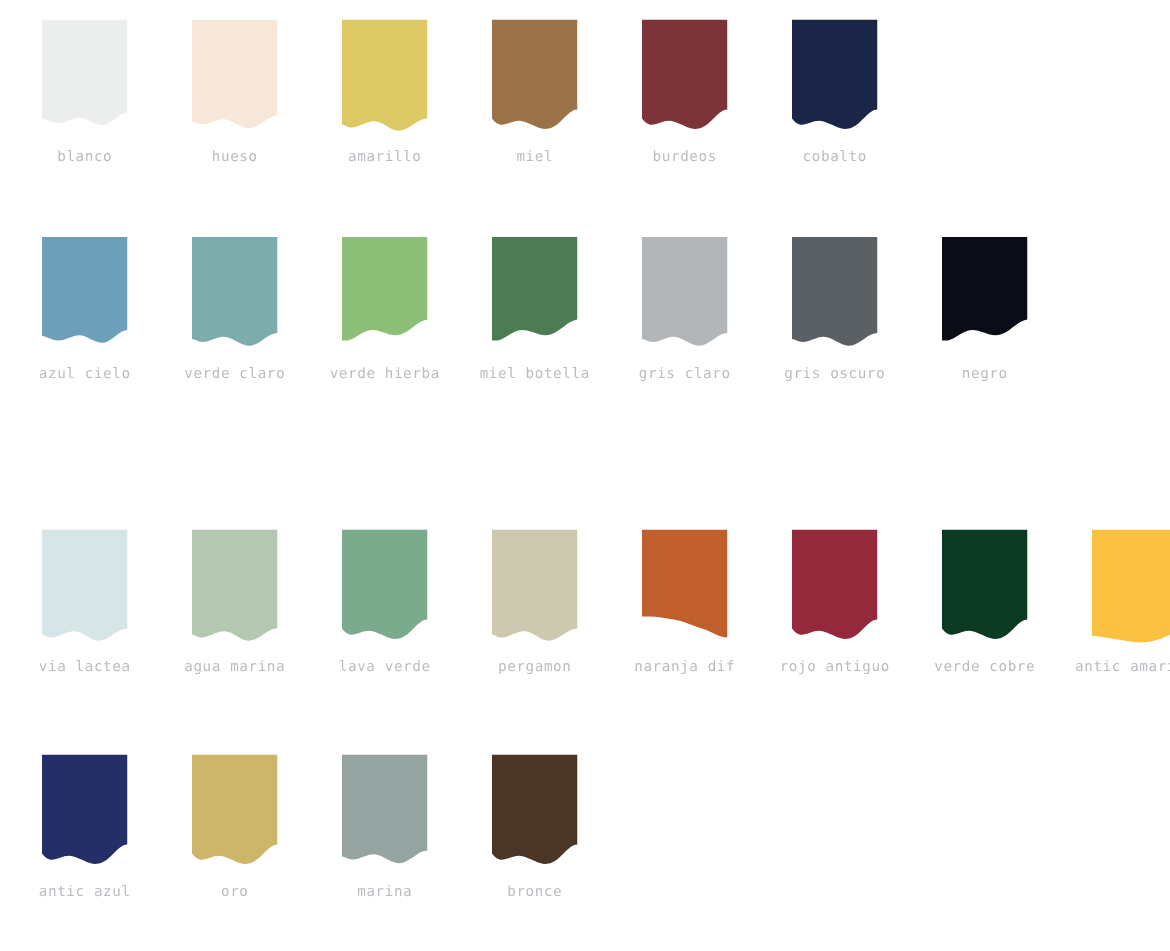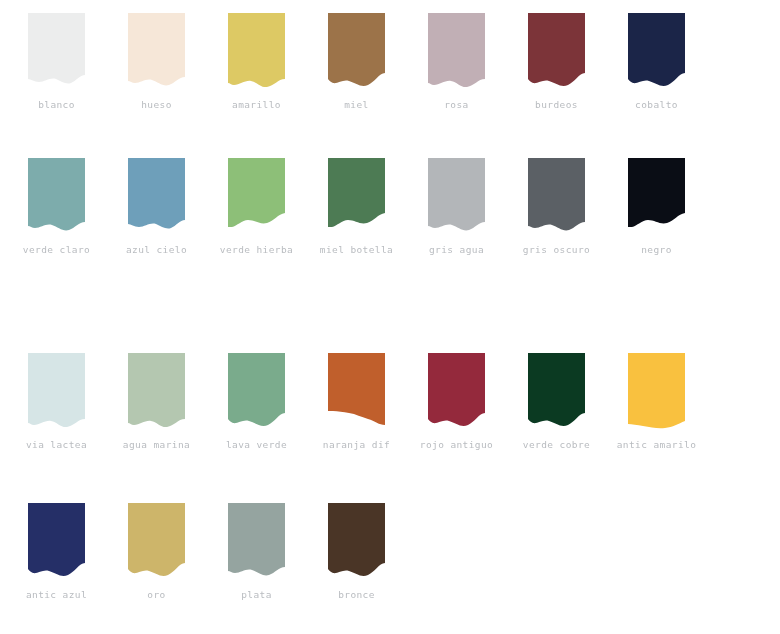--- a/index.html
+++ b/index.html
@@ -104,82 +104,74 @@
         <div class="swatch-chip">
           <svg viewBox="0 0 57 80" width="57" height="80">
             <path d="M0,0 L57,0 L57,60 C51,60 47,69 40,72 C33,75 28,70 21,68 C15,66 10,71 5,70 C2,69 1,67 0,66 Z" fill="#9c7349"></path>
           </svg>
         </div>
         <div class="swatch-label">miel</div>
       </div>
       <div class="swatch-cell">
         <div class="swatch-chip">
           <svg viewBox="0 0 57 80" width="57" height="80">
-            <path d="M0,0 L57,0 L57,66 C50,66 46,73 39,74 C33,75 29,69 23,68 C17,67 12,72 6,72 C3,72 2,70 0,70 Z" fill="#c1afb5"></path>
-          </svg>
-        </div>
-        <div class="swatch-label">rosa</div>
-      </div>
-      <div class="swatch-cell">
-        <div class="swatch-chip">
-          <svg viewBox="0 0 57 80" width="57" height="80">
             <path d="M0,0 L57,0 L57,60 C51,60 47,69 40,72 C33,75 28,70 21,68 C15,66 10,71 5,70 C2,69 1,67 0,66 Z" fill="#7c3439"></path>
           </svg>
         </div>
         <div class="swatch-label">burdeos</div>
       </div>
       <div class="swatch-cell">
         <div class="swatch-chip">
           <svg viewBox="0 0 57 80" width="57" height="80">
             <path d="M0,0 L57,0 L57,60 C51,60 47,69 40,72 C33,75 28,70 21,68 C15,66 10,71 5,70 C2,69 1,67 0,66 Z" fill="#1b2548"></path>
           </svg>
         </div>
         <div class="swatch-label">cobalto</div>
       </div>
     </div>
     <div class="swatch-row" id="row-1" style="top: 158px;">
       <div class="swatch-cell">
         <div class="swatch-chip">
           <svg viewBox="0 0 57 80" width="57" height="80">
+            <path d="M0,0 L57,0 L57,62 C52,62 48,68 43,70 C38,72 33,68 28,66 C22,64 17,69 11,69 C6,69 3,66 0,66 Z" fill="#6e9fba"></path>
+          </svg>
+        </div>
+        <div class="swatch-label">azul cielo</div>
+      </div>
+      <div class="swatch-cell">
+        <div class="swatch-chip">
+          <svg viewBox="0 0 57 80" width="57" height="80">
             <path d="M0,0 L57,0 L57,64 C51,64 47,70 41,72 C35,74 30,69 24,67 C18,65 13,70 7,70 C4,70 2,68 0,68 Z" fill="#7dacac"></path>
           </svg>
         </div>
         <div class="swatch-label">verde claro</div>
       </div>
       <div class="swatch-cell">
         <div class="swatch-chip">
           <svg viewBox="0 0 57 80" width="57" height="80">
-            <path d="M0,0 L57,0 L57,62 C52,62 48,68 43,70 C38,72 33,68 28,66 C22,64 17,69 11,69 C6,69 3,66 0,66 Z" fill="#6e9fba"></path>
-          </svg>
-        </div>
-        <div class="swatch-label">azul cielo</div>
-      </div>
-      <div class="swatch-cell">
-        <div class="swatch-chip">
-          <svg viewBox="0 0 57 80" width="57" height="80">
             <path d="M0,0 L57,0 L57,55 C50,56 46,63 39,65 C32,67 27,62 20,62 C14,62 9,68 4,69 C2,69 1,69 0,69 Z" fill="#8dbf78"></path>
           </svg>
         </div>
         <div class="swatch-label">verde hierba</div>
       </div>
       <div class="swatch-cell">
         <div class="swatch-chip">
           <svg viewBox="0 0 57 80" width="57" height="80">
             <path d="M0,0 L57,0 L57,55 C50,56 46,63 39,65 C32,67 27,62 20,62 C14,62 9,68 4,69 C2,69 1,69 0,69 Z" fill="#4d7b54"></path>
           </svg>
         </div>
         <div class="swatch-label">miel botella</div>
       </div>
       <div class="swatch-cell">
         <div class="swatch-chip">
           <svg viewBox="0 0 57 80" width="57" height="80">
             <path d="M0,0 L57,0 L57,64 C51,64 47,70 41,72 C35,74 30,69 24,67 C18,65 13,70 7,70 C4,70 2,68 0,68 Z" fill="#b3b6b9"></path>
           </svg>
         </div>
-        <div class="swatch-label">gris agua</div>
+        <div class="swatch-label">gris claro</div>
       </div>
       <div class="swatch-cell">
         <div class="swatch-chip">
           <svg viewBox="0 0 57 80" width="57" height="80">
             <path d="M0,0 L57,0 L57,64 C51,64 47,70 41,72 C35,74 30,69 24,67 C18,65 13,70 7,70 C4,70 2,68 0,68 Z" fill="#5b6065"></path>
           </svg>
         </div>
         <div class="swatch-label">gris oscuro</div>
       </div>
       <div class="swatch-cell">
@@ -216,20 +208,28 @@
         <div class="swatch-chip">
           <svg viewBox="0 0 57 80" width="57" height="80">
             <path d="M0,0 L57,0 L57,60 C51,60 47,69 40,72 C33,75 28,70 21,68 C15,66 10,71 5,70 C2,69 1,67 0,66 Z" fill="#7aab8c"></path>
           </svg>
         </div>
         <div class="swatch-label">lava verde</div>
       </div>
       <div class="swatch-cell">
         <div class="swatch-chip">
           <svg viewBox="0 0 57 80" width="57" height="80">
+            <path d="M0,0 L57,0 L57,66 C50,66 46,73 39,74 C33,75 29,69 23,68 C17,67 12,72 6,72 C3,72 2,70 0,70 Z" fill="#cdc8b0"></path>
+          </svg>
+        </div>
+        <div class="swatch-label">pergamon</div>
+      </div>
+      <div class="swatch-cell">
+        <div class="swatch-chip">
+          <svg viewBox="0 0 57 80" width="57" height="80">
             <path d="M0,0 L57,0 L57,72 C51,72 47,68 40,66 C33,64 28,61 21,60 C15,59 10,58 5,58 C2,58 1,58 0,58 Z" fill="#c05f2c"></path>
           </svg>
         </div>
         <div class="swatch-label">naranja dif</div>
       </div>
       <div class="swatch-cell">
         <div class="swatch-chip">
           <svg viewBox="0 0 57 80" width="57" height="80">
             <path d="M0,0 L57,0 L57,60 C51,60 47,69 40,72 C33,75 28,70 21,68 C15,66 10,71 5,70 C2,69 1,67 0,66 Z" fill="#94293c"></path>
           </svg>
@@ -269,21 +269,21 @@
           </svg>
         </div>
         <div class="swatch-label">oro</div>
       </div>
       <div class="swatch-cell">
         <div class="swatch-chip">
           <svg viewBox="0 0 57 80" width="57" height="80">
             <path d="M0,0 L57,0 L57,64 C51,64 47,70 41,72 C35,74 30,69 24,67 C18,65 13,70 7,70 C4,70 2,68 0,68 Z" fill="#95a4a0"></path>
           </svg>
         </div>
-        <div class="swatch-label">plata</div>
+        <div class="swatch-label">marina</div>
       </div>
       <div class="swatch-cell">
         <div class="swatch-chip">
           <svg viewBox="0 0 57 80" width="57" height="80">
             <path d="M0,0 L57,0 L57,60 C51,60 47,69 40,72 C33,75 28,70 21,68 C15,66 10,71 5,70 C2,69 1,67 0,66 Z" fill="#4a3526"></path>
           </svg>
         </div>
         <div class="swatch-label">bronce</div>
       </div>
     </div>

